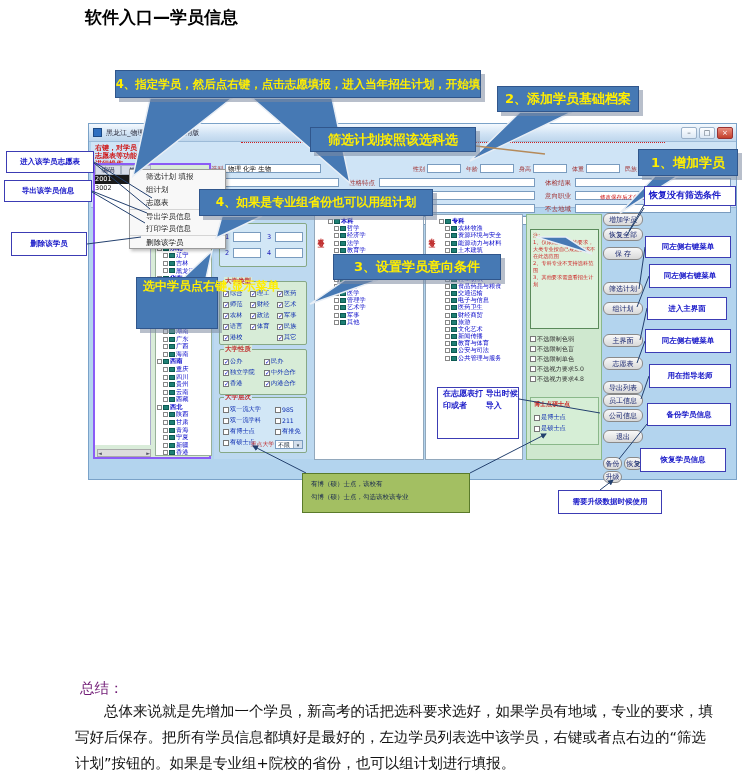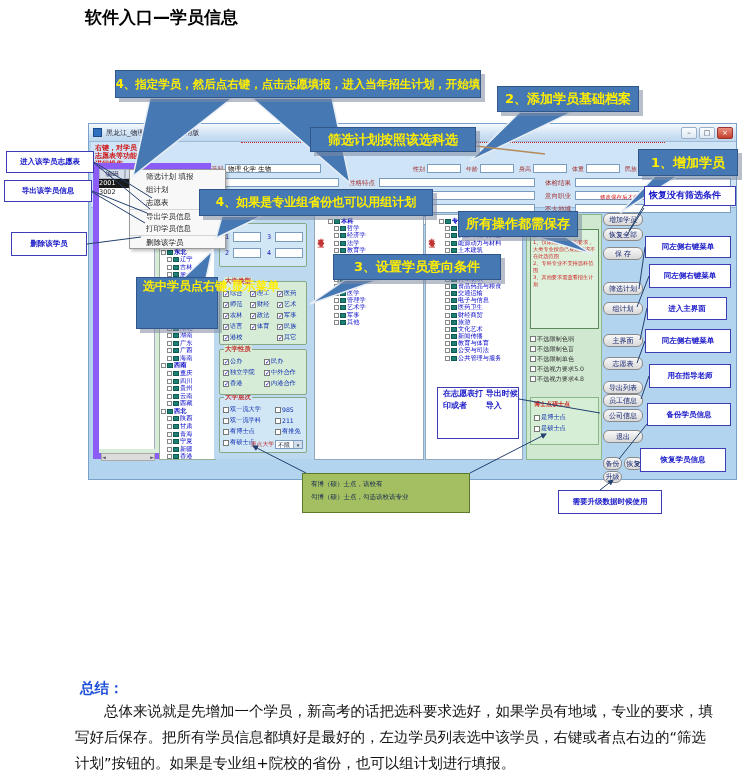--- a/index.html
+++ b/index.html
@@ -44,21 +44,21 @@
     color:#111;padding-left:2px;overflow:hidden;white-space:nowrap}
   .smallpairs{position:absolute;left:322px;top:0;display:flex;gap:4px}
   .spair{position:relative;width:49px;height:10px}
   .spair .sl{position:absolute;left:0;font-size:6px;color:#a03030;line-height:10px}
   .spair .sf{position:absolute;left:14px;top:0;width:34px;height:9px;background:#fff;border:1px solid #7a9cbf}
   .sepnote{position:absolute;left:160px;top:84px;width:360px;font-size:6.5px;white-space:nowrap}
   .sepnote .dots{color:#c33}
   .sepnote .txt{color:#1a1ab8}
 
   
-  .stupanel{position:absolute;left:4px;top:39px;width:118px;height:296px;background:#d9ecd9;border:6px solid #8b5cf6}
+  .stupanel{position:absolute;left:4px;top:39px;width:118px;height:296px;background:#d9ecd9;border:2px solid #8b5cf6}
   .stucol{position:absolute;left:0;top:10px;width:56px;height:270px;background:#fff;border-right:1px solid #aac}
   .sthead{position:absolute;left:0;top:0;height:10px;display:flex}
   .sthead span{height:10px;background:#d7dde9;border:1px solid #a9b4c4;font-size:6.5px;line-height:9px;text-align:center;color:#224}
   .strow{position:absolute;display:flex;height:9px;font-size:6.5px;line-height:9px}
   .strow span{overflow:hidden}
   .treewrap{position:absolute;left:60px;top:33px;width:57px;height:258px;background:#fff;border:1px solid #98b098;overflow:hidden}
   .trow{display:flex;align-items:center;height:7.58px;font-size:6.2px;color:#0000c8;white-space:nowrap}
   .trow:has(.t-p),.trow:has(.t-m),.trow:has(.t-c){padding-left:6px}
   .trow:has(.t-r),.trow:has(.t-root){font-weight:bold}
   .cbx{width:5px;height:5px;border:1px solid #888;background:#fff;margin:0 1px;flex:none}
@@ -112,21 +112,21 @@
   .btn{position:absolute;left:514px;width:40px;height:13px;background:linear-gradient(#f8f8f8,#d9d9d9);
     border:1px solid #8a8a8a;border-radius:6px;font-size:7px;color:#16246e;display:flex;align-items:center;justify-content:center;white-space:nowrap}
   .btn.small{width:19px}
 
   
   #overlay{position:absolute;left:0;top:0;z-index:5;pointer-events:none}
 
   
   .bitems{position:absolute;left:80px;top:558px;width:640px}
   .bitem{height:33px;font-size:14px;color:#1a1a1a;text-decoration:underline;white-space:nowrap}
-  .sumlabel{position:absolute;left:80px;top:679px;font-size:14.5px;font-weight:bold;color:#1d4ed8}
+  .sumlabel{position:absolute;left:80px;top:679px;font-size:14.5px;font-weight:normal;color:#701a75}
   .sumpara{position:absolute;left:75px;top:698px;width:642px;font-size:14.5px;line-height:26px;color:#111;text-indent:2em}
 </style>
 </head>
 <body>
 
 <div id="canvas">
 
   <div class="abs ptitle" style="left:85px;top:6px">软件入口—学员信息</div>
 
   <div id="appwin">
@@ -967,21 +967,20 @@
       <line x1="470" y1="473" x2="546" y2="434" marker-end="url(#ah)"></line>
       <line x1="306" y1="473" x2="253" y2="446" marker-end="url(#ah)"></line>
       <line x1="600" y1="490" x2="613" y2="480" marker-end="url(#ah)"></line>
     </g>
   </svg>
 
   <div class="callout" style="left:115px;top:70px;width:366px;height:28px;font-size:11.5px">4、指定学员，然后点右键，点击志愿填报，进入当年招生计划，开始填</div>
   <div class="callout" style="left:497px;top:86px;width:142px;height:26px;font-size:13px">2、添加学员基础档案</div>
   <div class="callout" style="left:310px;top:127px;width:166px;height:25px;font-size:13px">筛选计划按照该选科选</div>
   <div class="callout" style="left:199px;top:189px;width:234px;height:27px;font-size:12px">4、如果是专业组省份也可以用组计划</div>
-  <div class="callout" style="left:458px;top:211px;width:120px;height:26px;font-size:13px">所有操作都需保存</div>
   <div class="callout" style="left:333px;top:254px;width:168px;height:26px;font-size:13px">3、设置学员意向条件</div>
   <div class="callout" style="left:638px;top:149px;width:100px;height:27px;font-size:13px">1、增加学员</div>
   <div class="callout" style="left:136px;top:277px;width:82px;height:52px;font-size:12px;flex-direction:row;align-items:flex-start;padding-left:6px;justify-content:space-evenly">
     <span>选中学员点右键.</span>
     <span>显示菜单</span>
   </div>
 
   <div class="wnote" style="left:6px;top:151px;width:88px;height:22px">进入该学员志愿表</div>
   <div class="wnote" style="left:4px;top:180px;width:88px;height:22px">导出该学员信息</div>
   <div class="wnote" style="left:11px;top:232px;width:76px;height:24px">删除该学员</div>

